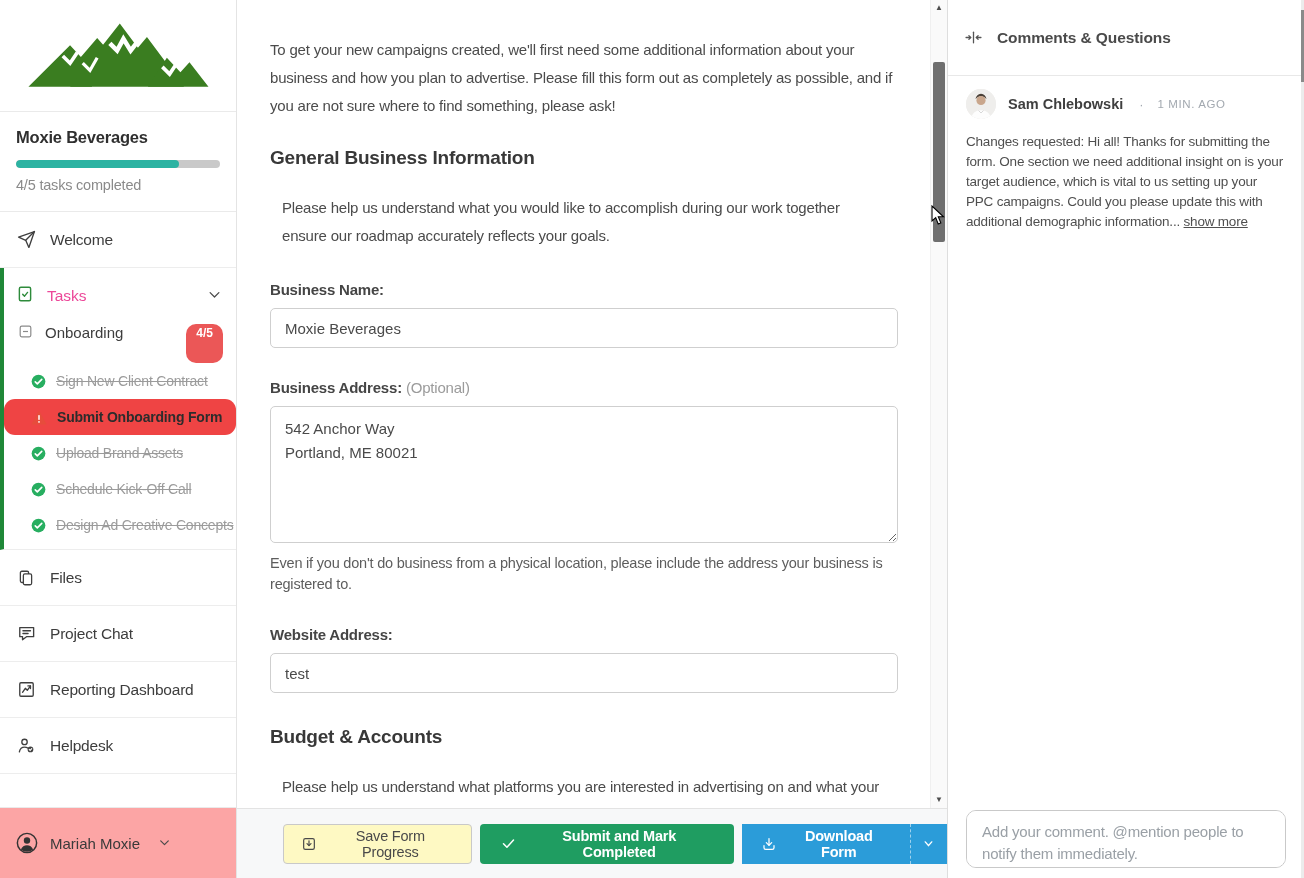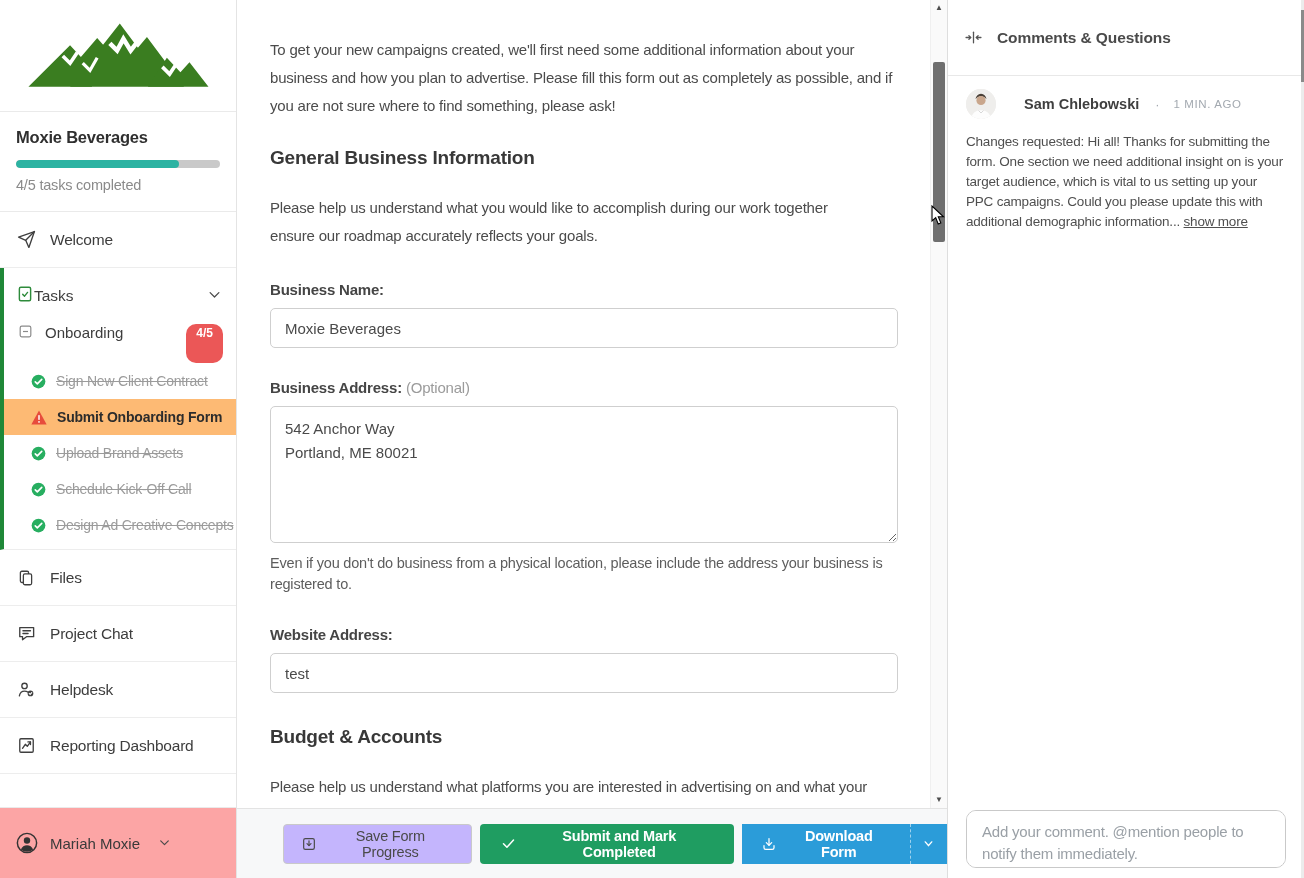--- a/index.html
+++ b/index.html
@@ -13,68 +13,68 @@
   .client-block { padding:16px 16px 18px; border-bottom:1px solid #eaeaea; }
   .client-name { font-size:16.5px; font-weight:700; color:#2f2f2f; letter-spacing:-0.2px; }
   .progress-track { margin-top:13px; height:8px; border-radius:4px; background:#c9c9c9; overflow:hidden; }
   .progress-fill { height:100%; width:80%; background:#2cb3a2; border-radius:4px; }
   .progress-label { margin-top:9px; font-size:14.5px; color:#8a8a8a; letter-spacing:-0.2px; }
 
   .nav-item { height:56px; display:flex; align-items:center; gap:14px; padding:0 16px; border-bottom:1px solid #ededed; font-size:15.5px; color:#3d3d3d; letter-spacing:-0.2px; cursor:pointer; background:#fff; }
   .nav-item .nicon { width:20px; height:20px; flex:0 0 auto; display:flex; align-items:center; justify-content:center; }
 
   .tasks-wrap { border-left:4px solid #1f8838; border-bottom:1px solid #ededed; }
-  .tasks-head { height:56px; display:flex; align-items:center; padding:0 14px 0 12px; font-size:15.5px; color:#404040; cursor:pointer; }
+  .tasks-head { height:56px; display:flex; align-items:center; gap:13px; padding:0 14px 0 12px; font-size:15.5px; color:#ec4899; cursor:pointer; }
   .tasks-head .chev { margin-left:auto; }
   .group-row { height:39px; display:flex; gap:11px; padding:0 13px 0 14px; font-size:15px; color:#3d3d3d; cursor:pointer; }
   .badge { margin-left:auto; background:#eb5757; color:#fff; font-size:12px; font-weight:700; border-radius:10px; padding:3px 10px; line-height:1; }
   .task-row { height:36px; display:flex; align-items:center; gap:10px; padding-left:27px; font-size:14px; color:#3d3d3d; cursor:pointer; }
   .task-row .task-label { letter-spacing:-0.2px; }
   .task-row.done .task-label { text-decoration:line-through; color:#9b9b9b; }
-  .task-row.active { background:#fdba74; }
+  .task-row.active { background:#ef4444;border-radius:11px; }
   .task-row.active .task-label { font-weight:700; color:#2c2c2c; }
   .tasks-pad-bottom { height:6px; }
 
   .user-row { position:absolute; left:0; right:0; bottom:0; height:71px; border-top:1px solid #eaeaea; display:flex; align-items:center; gap:12px; padding:0 16px; font-size:15px; color:#3a3a3a; cursor:pointer; background:#fca5a5; }
   .user-row .chev { margin-left:6px; }
 
   
   .main { position:absolute; left:237px; top:0; width:693px; height:808px; background:#fff; overflow:hidden; }
   .content { padding:36px 32px 0 33px; }
   .intro { max-width:630px; font-size:15px; line-height:28px; color:#4b4b4b; letter-spacing:-0.2px; }
   h2.sect { margin-top:27px; font-size:19px; font-weight:700; color:#383838; letter-spacing:-0.2px; }
-  .desc { margin-top:25px; max-width:606px; font-size:15px; line-height:28px; color:#4b4b4b; letter-spacing:-0.2px; }
+  .desc { margin-top:25px; max-width:606px; font-size:15px; line-height:28px; color:#4b4b4b; letter-spacing:-0.2px;margin-left:12px; }
   .field-label { margin-top:31px; margin-bottom:10px; font-size:15px; font-weight:700; color:#454545; letter-spacing:-0.2px; }
   .opt { color:#9b9b9b; font-weight:400; }
   .tinput { width:100%; height:40px; border:1px solid #cfcfcf; border-radius:5px; padding:0 14px; font-size:15px; color:#4a4a4a; font-family:inherit; background:#fff; outline:none; }
   .tarea { width:100%; height:137px; border:1px solid #cfcfcf; border-radius:5px; padding:10px 14px; font-size:15px; line-height:24px; color:#4a4a4a; font-family:inherit; background:#fff; outline:none; resize:both; }
   .help { margin-top:6px; max-width:626px; font-size:14.5px; line-height:21px; color:#5d5d5d; letter-spacing:-0.2px; }
 
   .footer-bar { position:absolute; left:237px; bottom:0; width:710px; height:70px; background:#f7f8f9; border-top:1px solid #e3e3e3; display:flex; align-items:center; gap:8px; padding-left:46px; }
   .btn { height:40px; border-radius:4px; display:inline-flex; align-items:center; gap:10px; font-size:14.5px; font-family:inherit; cursor:pointer; border:none; letter-spacing:-0.2px; }
-  .btn-save { background:#c4b5fd; border:1px solid #c9c9c9; color:#4a4a4a; padding:0 17px; }
+  .btn-save { background:#fef9c3; border:1px solid #c9c9c9; color:#4a4a4a; padding:0 17px; }
   .btn-submit { background:#1f9d61; color:#fff; font-weight:700; padding:0 21px; }
   .split { display:inline-flex; border-radius:0; overflow:hidden; }
   .btn-download { background:#2b9cd9; color:#fff; font-weight:700; padding:0 19px; border-radius:0; }
   .btn-caret { background:#2b9cd9; width:38px; height:40px; display:flex; align-items:center; justify-content:center; border:none; border-left:1px dashed rgba(255,255,255,0.55); cursor:pointer; }
 
   
   .vscroll { position:absolute; left:930px; top:0; width:17px; height:808px; background:#fafafa; border-left:1px solid #f0f0f0; }
   .vscroll .sarrow { position:absolute; left:0; right:0; text-align:center; font-size:8px; color:#4d4d4d; line-height:10px; cursor:pointer; }
   .vscroll .up { top:3px; } .vscroll .down { bottom:3px; }
   .vscroll .thumb { position:absolute; left:2px; width:12px; top:62px; height:180px; background:#6f6f6f; border-radius:2px; cursor:pointer; }
 
   
   .comments { position:absolute; left:947px; top:0; width:357px; height:878px; background:#fff; border-left:1px solid #dedede; }
   .comments-header { height:76px; border-bottom:1px solid #e8e8e8; display:flex; align-items:center; gap:15px; padding:0 17px; }
   .comments-title { font-size:15.5px; font-weight:700; color:#4a4a4a; letter-spacing:-0.1px; }
   .comment { padding:13px 18px 0; }
   .comment-head { display:flex; align-items:center; gap:12px; }
   .avatar { width:30px; height:30px; border-radius:50%; overflow:hidden; flex:0 0 auto; background:#efeeec; }
-  .author { font-size:14.5px; font-weight:700; color:#3f3f3f;margin-left:16px; }
+  .author { font-size:14.5px; font-weight:700; color:#3f3f3f; }
   .meta { font-size:11.5px; color:#a3a9b0; letter-spacing:0.6px; }
   .meta-sep { color:#a3a9b0; font-size:13px; margin:0 2px 0 4px; }
   .comment-body { margin-top:13px; font-size:13.5px; line-height:20px; color:#4f4f4f; letter-spacing:-0.2px; }
   .show-more { text-decoration:underline; color:#4f4f4f; cursor:pointer; }
   .comment-input { position:absolute; left:18px; right:18px; bottom:10px; height:58px; border:1px solid #c9c9c9; border-radius:10px; padding:10px 15px; font-size:15px; line-height:22px; color:#3f3f3f; font-family:inherit; resize:none; outline:none; letter-spacing:-0.2px; }
   .comment-input::placeholder { color:#9aa0a6; }
   .mini-scroll { position:absolute; right:0; top:0; width:3px; height:100%; background:#ececec; }
   .mini-thumb { position:absolute; right:0; top:10px; width:3px; height:72px; background:#8a8a8a; }
 
   
@@ -212,39 +212,39 @@
             <path d="M21 4.5H3.5v11.5h3.5v4l5-4H21z"></path>
             <line x1="7.5" y1="8.5" x2="17" y2="8.5"></line>
             <line x1="7.5" y1="12" x2="14" y2="12"></line>
           </svg>
       </span>
       <span>Project Chat</span>
     </div>
 
     <div class="nav-item">
       <span class="nicon">
+        <svg width="19" height="19" viewBox="0 0 24 24" fill="none" stroke="#3f3f3f" stroke-width="1.7" stroke-linecap="round" stroke-linejoin="round">
+            <rect x="3.5" y="3.5" width="17" height="17" rx="1.5"></rect>
+            <polyline points="7 15.5 10.5 10.5 13 13 17 7.5"></polyline>
+            <polyline points="13.8 7.5 17 7.5 17 10.7"></polyline>
+          </svg>
+      </span>
+      <span>Reporting Dashboard</span>
+    </div>
+
+    <div class="nav-item">
+      <span class="nicon">
         <svg width="19" height="19" viewBox="0 0 24 24" fill="none" stroke="#3f3f3f" stroke-width="1.7" stroke-linecap="round">
             <circle cx="9.5" cy="7.5" r="3.4"></circle>
             <path d="M3 20c.8-4 3.2-6 6.5-6 1.6 0 3 .4 4.1 1.2"></path>
             <circle cx="17" cy="17" r="3.6" fill="#3f3f3f" stroke="none"></circle>
             <path d="M15.4 17l1.2 1.2 2-2.2" stroke="#fff" stroke-width="1.4" fill="none"></path>
           </svg>
       </span>
       <span>Helpdesk</span>
-    </div>
-
-    <div class="nav-item">
-      <span class="nicon">
-        <svg width="19" height="19" viewBox="0 0 24 24" fill="none" stroke="#3f3f3f" stroke-width="1.7" stroke-linecap="round" stroke-linejoin="round">
-            <rect x="3.5" y="3.5" width="17" height="17" rx="1.5"></rect>
-            <polyline points="7 15.5 10.5 10.5 13 13 17 7.5"></polyline>
-            <polyline points="13.8 7.5 17 7.5 17 10.7"></polyline>
-          </svg>
-      </span>
-      <span>Reporting Dashboard</span>
     </div>
 
     <div class="user-row">
       <span style="display:flex;">
         <svg width="22" height="22" viewBox="0 0 24 24">
             <circle cx="12" cy="12" r="10.5" fill="none" stroke="#333" stroke-width="1.6"></circle>
             <circle cx="12" cy="9.3" r="3.5" fill="#333"></circle>
             <path d="M5.3 19.2c1.2-3.4 3.8-4.8 6.7-4.8s5.5 1.4 6.7 4.8a10.5 10.5 0 0 1-13.4 0z" fill="#333"></path>
           </svg>
       </span>

